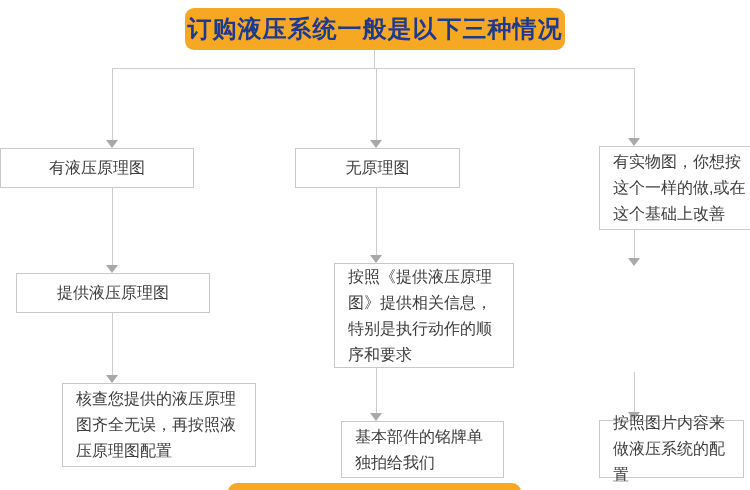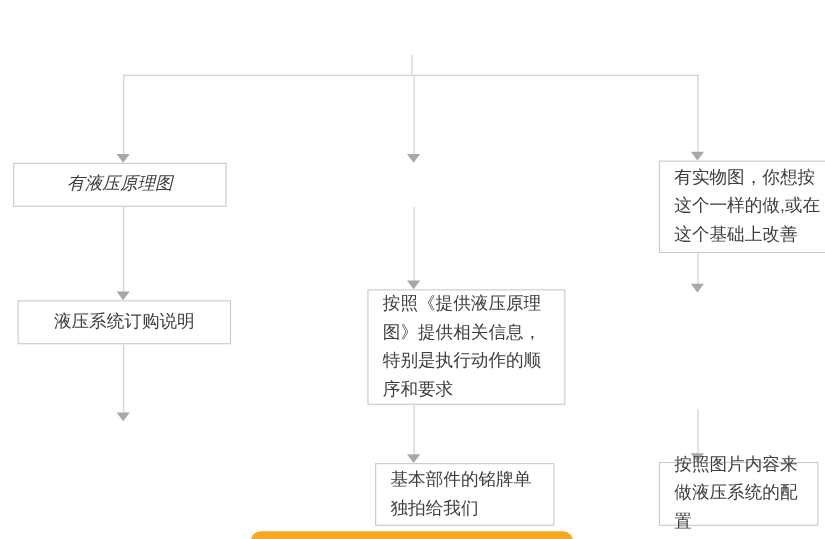--- a/index.html
+++ b/index.html
@@ -44,35 +44,38 @@
   .a-c1-2{left:106px;top:265px;} .a-c1-3{left:106px;top:375px;}
   .a-c2-2{left:370px;top:255px;} .a-c2-3{left:370px;top:413px;}
   .a-c3-2{left:628px;top:258px;} .a-c3-3{left:628px;top:412px;}
   
   .box{
     position:absolute;background:#ffffff;border:1px solid #c9c9c9;
     color:#3d3d3d;font-size:16px;line-height:26px;box-sizing:border-box;
   }
   .box.center{display:flex;align-items:center;justify-content:center;text-align:center;}
   .box.multi{display:flex;align-items:center;text-align:left;padding:4px 13px;margin-left:46px;}
-  .b11{left:12px; top:148px;width:194px;height:40px;font-style:italic;}
+  .b11{left:0; top:148px;width:194px;height:40px;}
   .b12{left:16px; top:273px;width:194px;height:40px;}
   .b13{left:16px; top:383px;width:194px;height:84px;}
   .b21{left:295px;top:148px;width:165px;height:40px;}
   .b22{left:288px;top:263px;width:180px;height:105px;}
   .b23{left:295px;top:421px;width:163px;height:57px;}
   .b31{left:553px;top:146px;width:165px;height:84px;}
   .b32{left:548px;top:266px;width:172px;height:106px;}
   .b33{left:553px;top:420px;width:145px;height:58px;}
 </style>
 </head>
 <body>
 
 <div class="stage">
 
+  <div class="banner">
+    <span>订购液压系统一般是以下三种情况</span>
+  </div>
 
   <div class="vline trunk"></div>
   <div class="hline spread"></div>
   <div class="vline drop1"></div>
   <div class="vline drop2"></div>
   <div class="vline drop3"></div>
 
   <div class="vline l-c1a"></div>
   <div class="vline l-c1b"></div>
   <div class="vline l-c2a"></div>
@@ -87,23 +90,29 @@
   <div class="arrow a-c1-3"></div>
   <div class="arrow a-c2-2"></div>
   <div class="arrow a-c2-3"></div>
   <div class="arrow a-c3-2"></div>
   <div class="arrow a-c3-3"></div>
 
   <div class="box center b11">
     <span>有液压原理图</span>
   </div>
   <div class="box center b12">
-    <span>液压系统订购说明</span>
+    <span>提供液压原理图</span>
+  </div>
+  <div class="box multi b13">
+    <span>核查您提供的液压原理图齐全无误，再按照液压原理图配置</span>
   </div>
 
+  <div class="box center b21">
+    <span>无原理图</span>
+  </div>
   <div class="box multi b22">
     <span>按照《提供液压原理图》提供相关信息，特别是执行动作的顺序和要求</span>
   </div>
   <div class="box multi b23">
     <span>基本部件的铭牌单独拍给我们</span>
   </div>
 
   <div class="box multi b31">
     <span>有实物图，你想按这个一样的做,或在这个基础上改善</span>
   </div>

